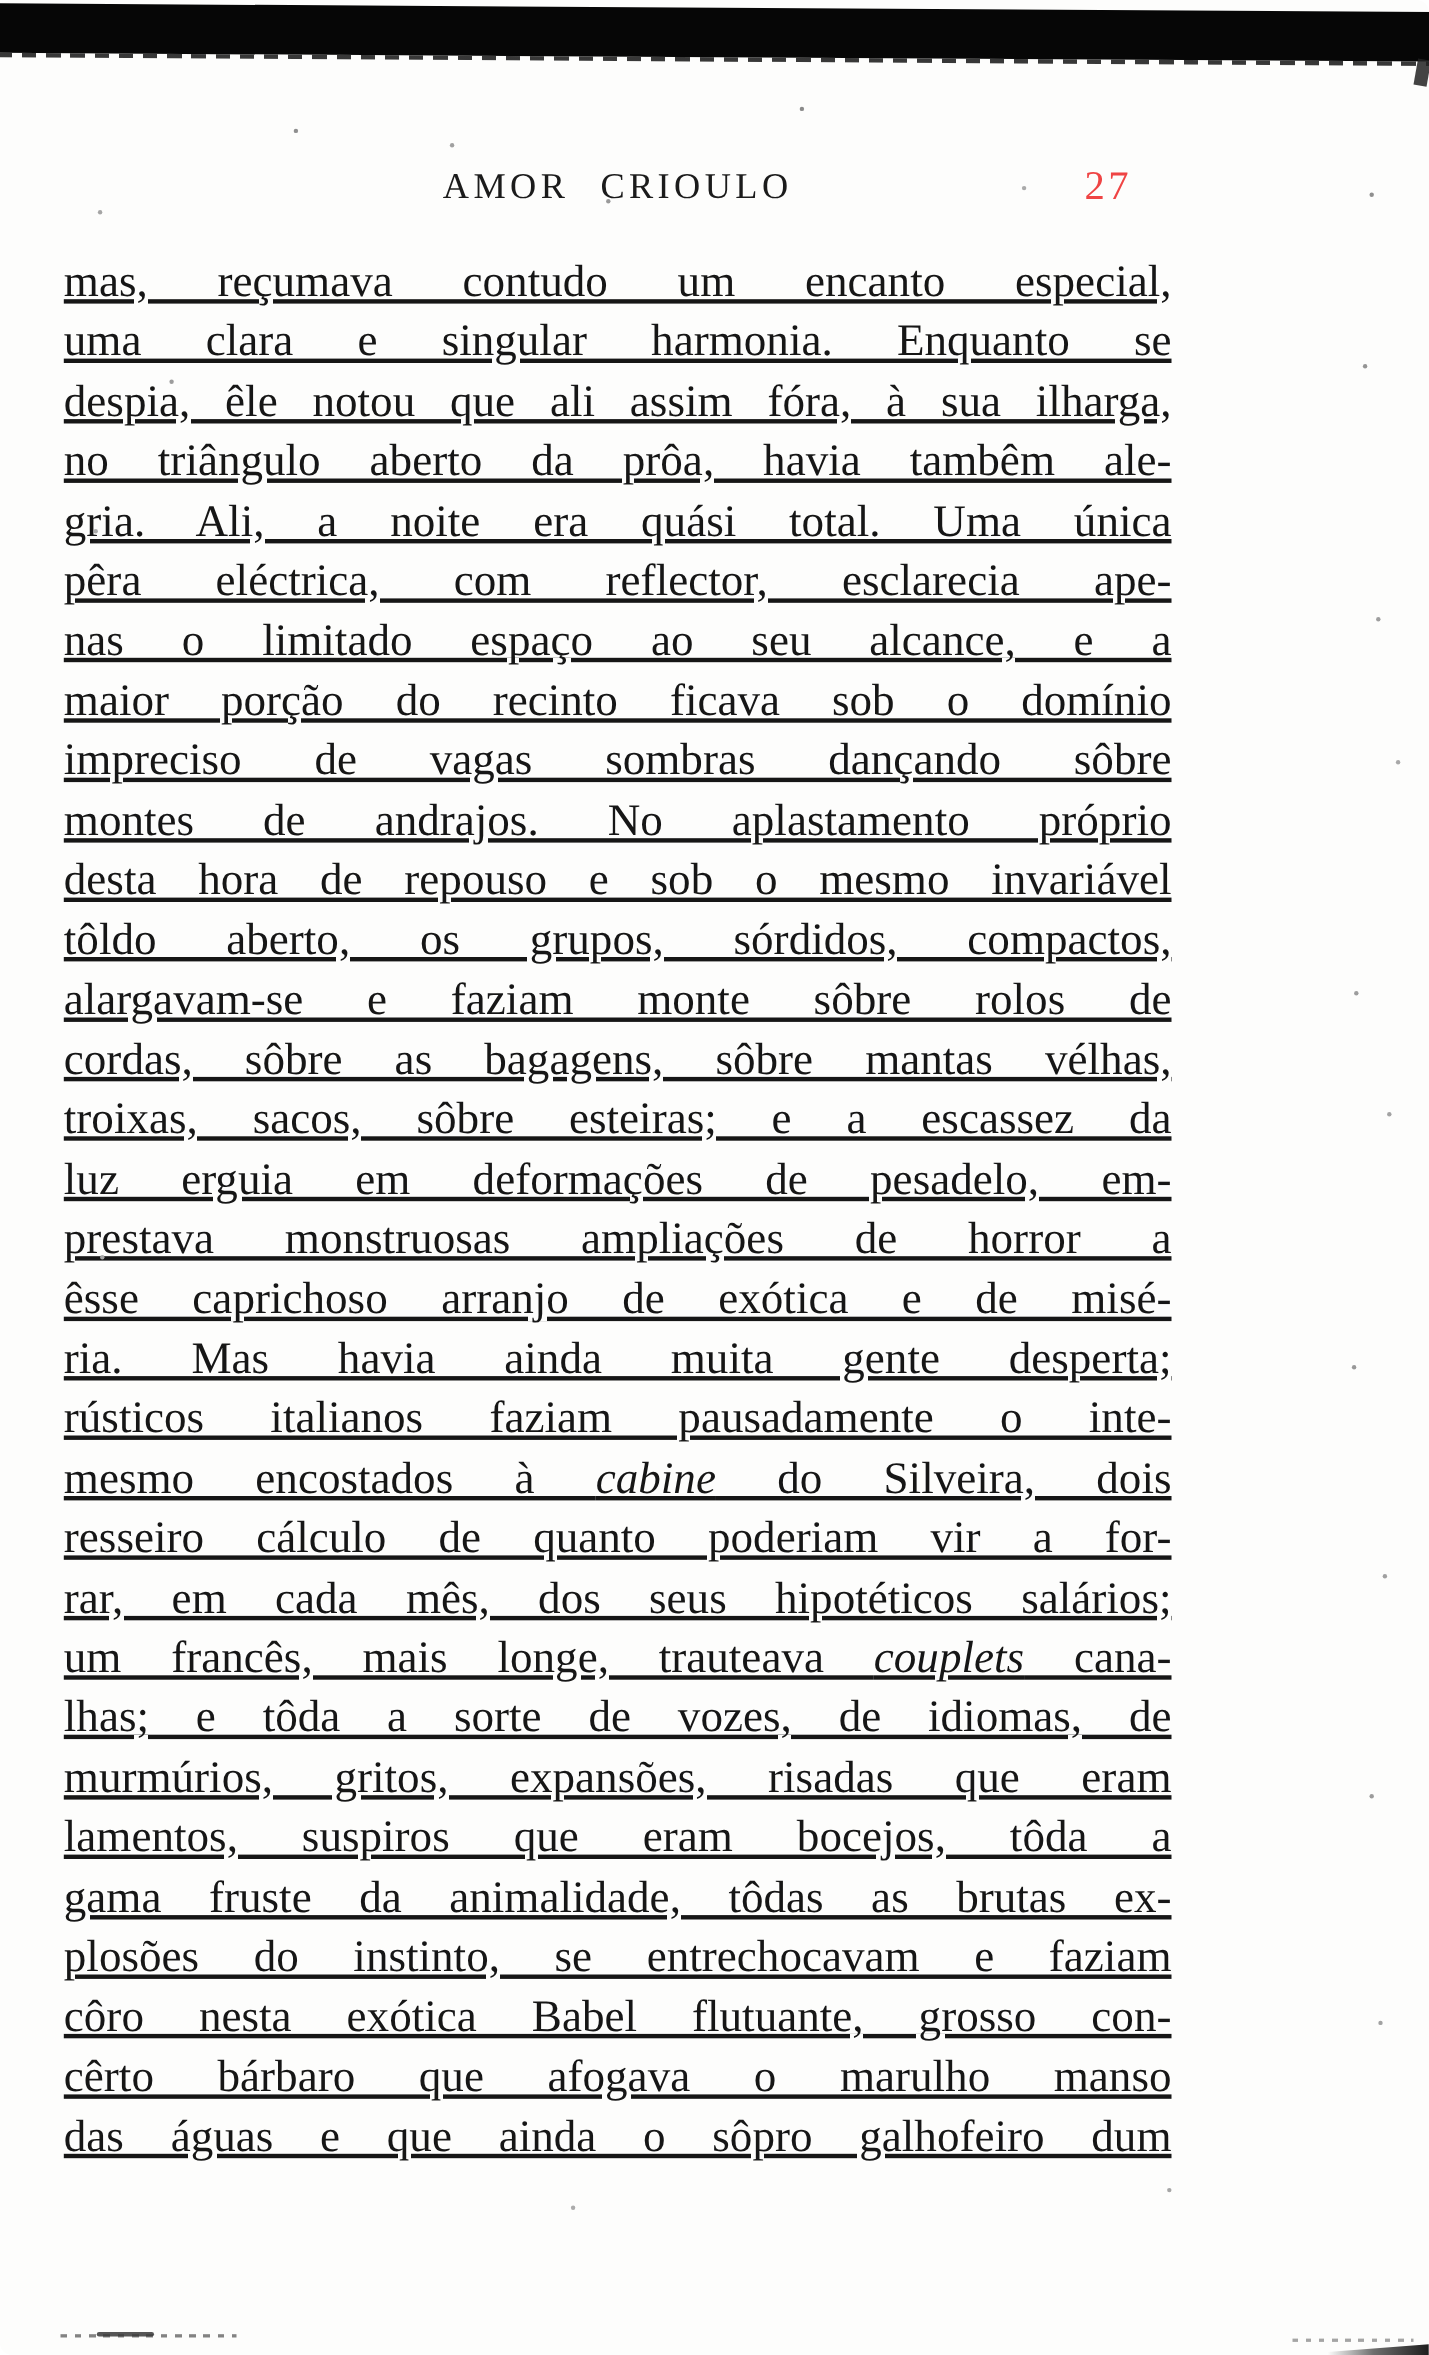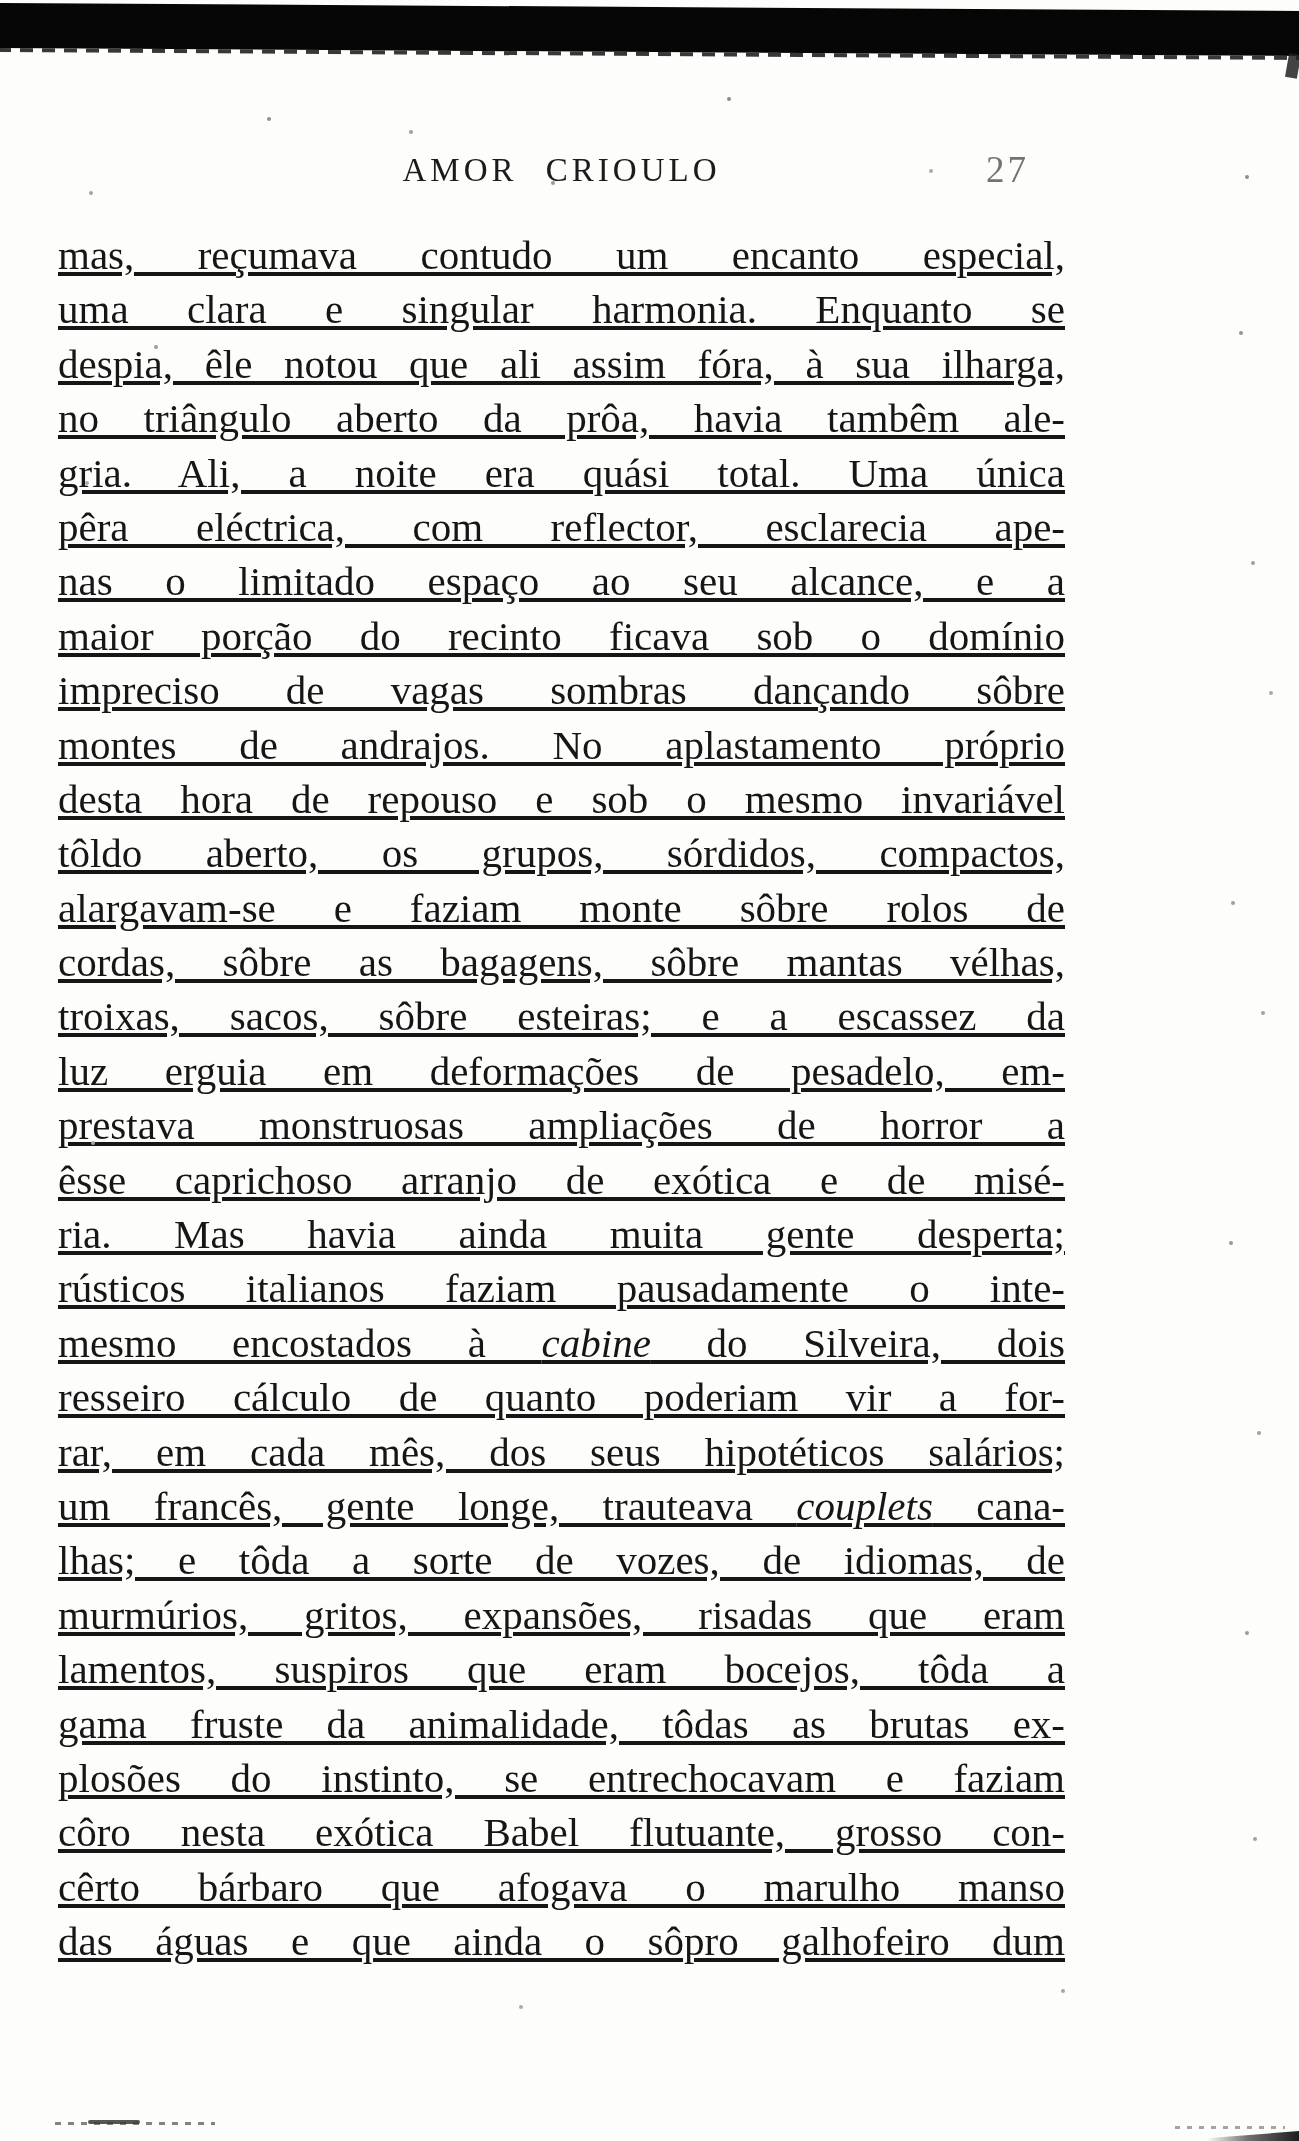--- a/index.html
+++ b/index.html
@@ -45,21 +45,21 @@
     text-align: center;
     font-size: 33px;
     letter-spacing: 4px;
     word-spacing: 16px;
     color: #1b1b1b;
   }
   .page-number {
     position: absolute; right: 36px; top: -4px;
     font-size: 37px;
     letter-spacing: 3px;
-    color: #737373;
+    color: #ef4444;
   }
   .body-text {
     position: absolute; left: 58px; top: 228px; width: 1007px;
     font-size: 41px;
     line-height: 54.4px;
     color: #161616;
   }
   .line {
     height: 54.4px;
     text-align: justify;
@@ -130,21 +130,21 @@
       <div class="line"><span>cordas, sôbre as bagagens, sôbre mantas vélhas,</span></div>
       <div class="line"><span>troixas, sacos, sôbre esteiras; e a escassez da</span></div>
       <div class="line"><span>luz erguia em deformações de pesadelo, em-</span></div>
       <div class="line"><span>prestava monstruosas ampliações de horror a</span></div>
       <div class="line"><span>êsse caprichoso arranjo de exótica e de misé-</span></div>
       <div class="line"><span>ria. Mas havia ainda muita gente desperta;</span></div>
       <div class="line"><span>rústicos italianos faziam pausadamente o inte-</span></div>
       <div class="line"><span>mesmo encostados à </span><span class="it">cabine</span><span> do Silveira, dois</span></div>
       <div class="line"><span>resseiro cálculo de quanto poderiam vir a for-</span></div>
       <div class="line"><span>rar, em cada mês, dos seus hipotéticos salários;</span></div>
-      <div class="line"><span>um francês, gente longe, trauteava </span><span class="it">couplets</span><span> cana-</span></div>
+      <div class="line"><span>um francês, mais longe, trauteava </span><span class="it">couplets</span><span> cana-</span></div>
       <div class="line"><span>lhas; e tôda a sorte de vozes, de idiomas, de</span></div>
       <div class="line"><span>murmúrios, gritos, expansões, risadas que eram</span></div>
       <div class="line"><span>lamentos, suspiros que eram bocejos, tôda a</span></div>
       <div class="line"><span>gama fruste da animalidade, tôdas as brutas ex-</span></div>
       <div class="line"><span>plosões do instinto, se entrechocavam e faziam</span></div>
       <div class="line"><span>côro nesta exótica Babel flutuante, grosso con-</span></div>
       <div class="line"><span>cêrto bárbaro que afogava o marulho manso</span></div>
       <div class="line"><span>das águas e que ainda o sôpro galhofeiro dum</span></div>
     </div>
 

